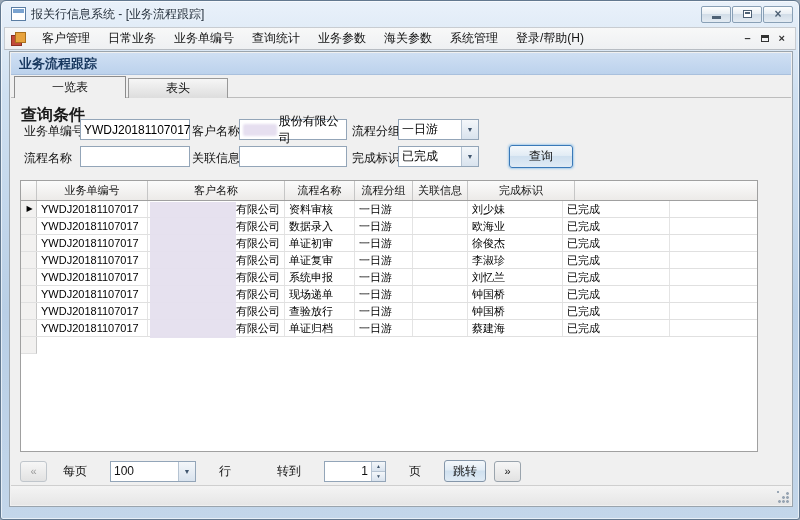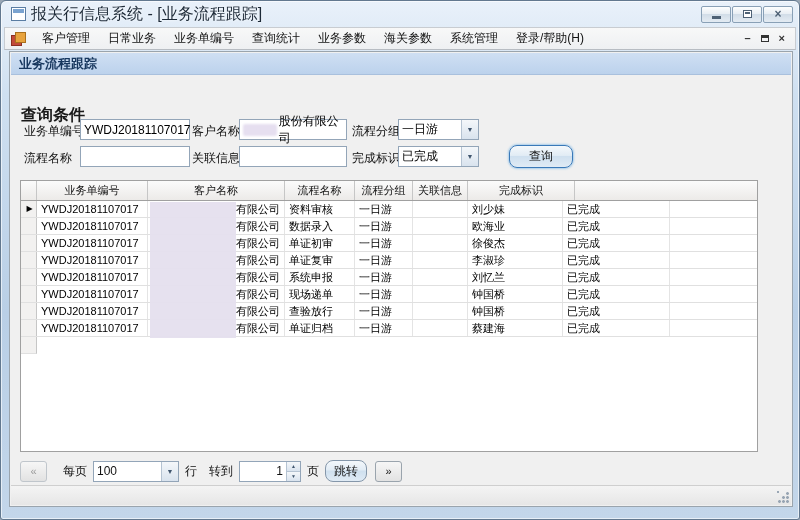--- a/index.html
+++ b/index.html
@@ -7,21 +7,21 @@
 
   .win { position:relative; width:800px; height:520px;
     background:linear-gradient(180deg,#e9f1fa 0%,#cfe0f1 18%,#b9cfe6 60%,#c3d6ea 100%);
     border:1px solid #62788f; border-radius:6px 6px 3px 3px;
     box-shadow:inset 0 0 0 1px rgba(255,255,255,.6); overflow:hidden; }
 
   
   .titlebar { position:absolute; top:0; left:0; right:0; height:26px; display:flex; align-items:center; padding:0 6px; }
   .app-icon { width:15px; height:14px; margin:0 5px 0 4px; background:#fff; border:1px solid #5a7da3; position:relative; }
   .app-icon::before { content:""; position:absolute; left:1px; top:1px; right:1px; height:4px; background:#7aa3d0; }
-  .title { font-size:16px; color:#1d2a38; text-shadow:0 0 3px #fff; }
+  .title { font-size:12px; color:#1d2a38; text-shadow:0 0 3px #fff; }
   .capbtns { margin-left:auto; display:flex; }
   .capbtn { width:30px; height:17px; margin-left:1px; border:1px solid #89a0b6;
     background:linear-gradient(180deg,#fdfefe,#e8eef4 45%,#d2dde8 50%,#e3ebf3);
     border-radius:2px; display:flex; align-items:center; justify-content:center; cursor:pointer; }
   .glyph-min { width:9px; height:3px; background:#4e6175; margin-top:7px; }
   .glyph-restore { width:9px; height:8px; border:1px solid #4e6175; background:#fff; position:relative; }
   .glyph-restore::before { content:""; position:absolute; left:1px; top:1px; right:1px; height:2px; background:#4e6175; }
   .glyph-close { font-size:12px; font-weight:bold; color:#4e6175; line-height:1; }
 
   
@@ -58,21 +58,21 @@
     padding:0 3px; display:flex; align-items:center; color:#000; }
   .combo { position:absolute; height:21px; background:#fff; border:1px solid #93a5b8; font-size:12px;
     display:flex; align-items:center; cursor:pointer; }
   .combo .cval { flex:1; padding-left:3px; }
   .combo .carrow { width:17px; height:100%; border-left:1px solid #b5c3d2;
     background:linear-gradient(180deg,#f4f7fa,#d9e3ee); display:flex; align-items:center; justify-content:center;
     font-size:7px; color:#40566e; }
   .redact { display:inline-block; width:38px; height:12px; margin-right:2px; background:#e6dff0; filter:blur(1px); border-radius:2px; }
 
   .btn { position:absolute; display:flex; align-items:center; justify-content:center; font-size:12px; color:#111;
-    background:linear-gradient(180deg,#f4f8fb,#e2ecf5 45%,#cfe0ef 50%,#e0ebf5); border:1px solid #8597aa; border-radius:8px; cursor:pointer; }
+    background:linear-gradient(180deg,#f4f8fb,#e2ecf5 45%,#cfe0ef 50%,#e0ebf5); border:1px solid #8597aa; border-radius:3px; cursor:pointer; }
   .btn.default { border:1px solid #3a79b8; box-shadow:0 0 2px 1px #a8cdea; }
 
   
   .grid { position:absolute; left:10px; top:128px; width:738px; height:272px; background:#fff; border:1px solid #a0a0a0; overflow:hidden; }
   .ghead { display:flex; height:20px; background:linear-gradient(180deg,#fbfbfb,#eceae8); border-bottom:1px solid #a0a0a0; }
   .ghead .hc { display:flex; align-items:center; justify-content:center; font-size:11px; color:#111;
     border-right:1px solid #c6c6c6; height:100%; cursor:pointer; }
   .ghead .hsel { background:linear-gradient(180deg,#fbfbfb,#eceae8); border-right:1px solid #c6c6c6; }
   .grow { display:flex; height:17px; border-bottom:1px solid #e0e0e0; background:#fff; cursor:default; }
   .grow .cell { font-size:11px; color:#000; display:flex; align-items:center; padding-left:4px;
@@ -84,21 +84,21 @@
   .w-c4{width:58px;} .w-c5{width:55px;} .w-c6{width:95px;} .w-c7{width:107px;}
   .redact-band { position:absolute; left:129px; top:21px; width:86px; height:136px; background:#e5dfee; opacity:.95; pointer-events:none; }
   .stub-row { display:flex; height:17px; }
   .stub-row .sel { width:16px; background:#f2f1f0; border-right:1px solid #c6c6c6; border-bottom:1px solid #e0e0e0; }
 
   
   .pager { position:absolute; left:10px; top:405px; right:10px; height:28px; display:flex; align-items:center; font-size:12px; color:#111; }
   .pbtn { width:27px; height:21px; display:flex; align-items:center; justify-content:center; font-size:11px;
     background:linear-gradient(180deg,#f6f6f6,#e2e2e2); border:1px solid #9aa4ad; border-radius:3px; cursor:pointer; }
   .pbtn.disabled { color:#9a9a9a; border-color:#c0c6cc; }
-  .plabel { margin:0 6px;text-align:right; }
+  .plabel { margin:0 23px;text-align:right; }
   .pcombo { position:static; width:86px; height:21px;gap:6px; }
   .spin { display:flex; width:62px; height:21px; border:1px solid #93a5b8; background:#fff; }
   .spin .num { flex:1; display:flex; align-items:center; justify-content:flex-end; padding-right:3px; font-size:12px; }
   .spin .arrows { width:14px; display:flex; flex-direction:column; border-left:1px solid #b5c3d2; }
   .spin .arrows div { flex:1; display:flex; align-items:center; justify-content:center; font-size:5px; color:#40566e;
     background:linear-gradient(180deg,#f4f7fa,#d9e3ee); cursor:pointer; }
   .spin .arrows div:first-child { border-bottom:1px solid #b5c3d2; }
 
   
   .statusbar { position:absolute; left:1px; right:1px; bottom:1px; height:20px;
@@ -149,20 +149,24 @@
       <span class="mdi-g">–</span>
       <span class="mdi-restore-g"></span>
       <span class="mdi-g">×</span>
     </div>
   </div>
 
   <div class="client">
 
     <div class="page-header">业务流程跟踪</div>
 
+    <div class="tabstrip">
+      <div class="tab active">一览表</div>
+      <div class="tab inactive">表头</div>
+    </div>
 
     <div class="section-label">查询条件</div>
 
     <span class="flabel" style="left:14px; top:71px;">业务单编号</span>
     <div class="tb" style="left:70px; top:67px; width:110px;">
         <span>YWDJ20181107017</span>
       </div>
 
     <span class="flabel" style="left:182px; top:71px;">客户名称</span>
     <div class="tb" style="left:229px; top:67px; width:108px;">

